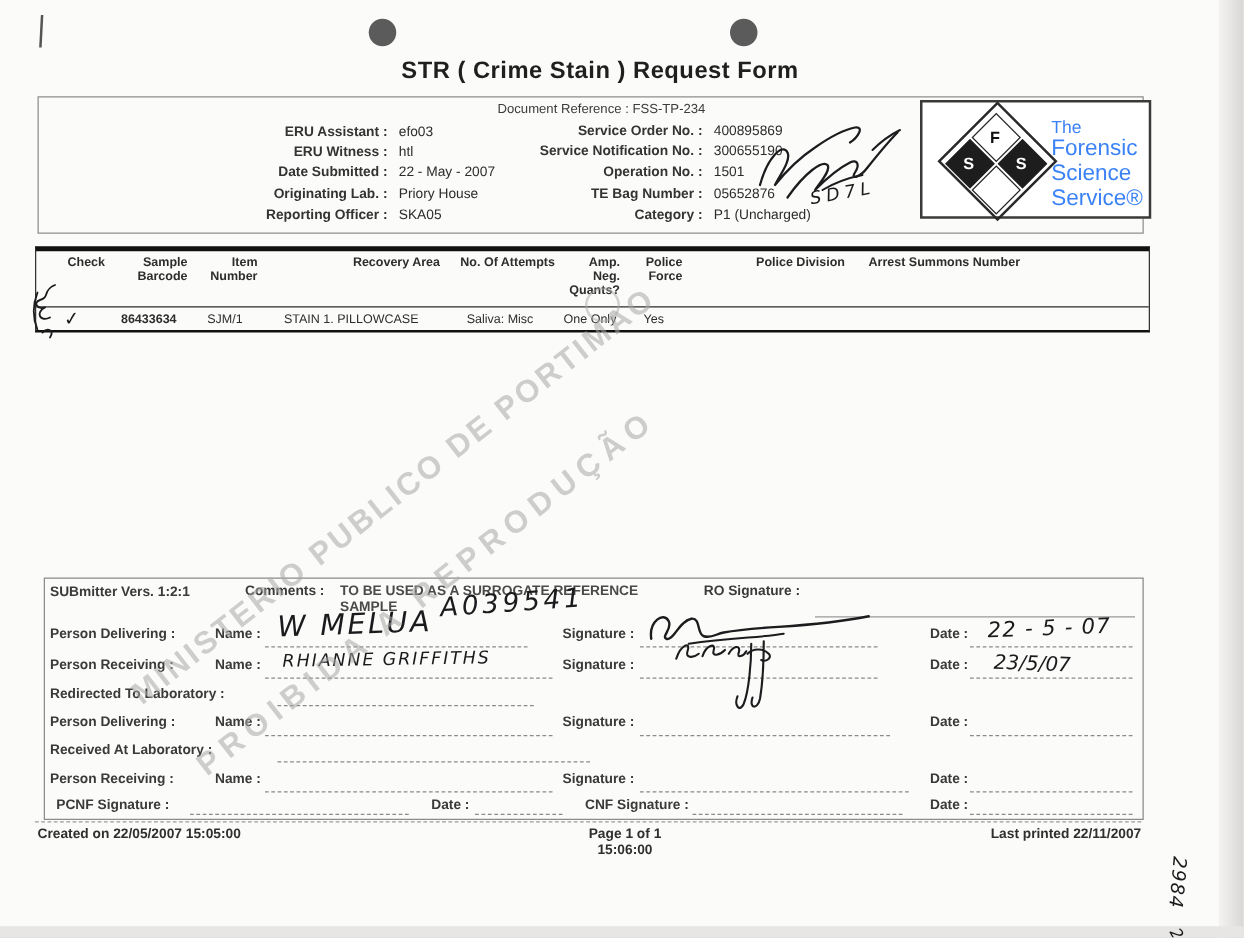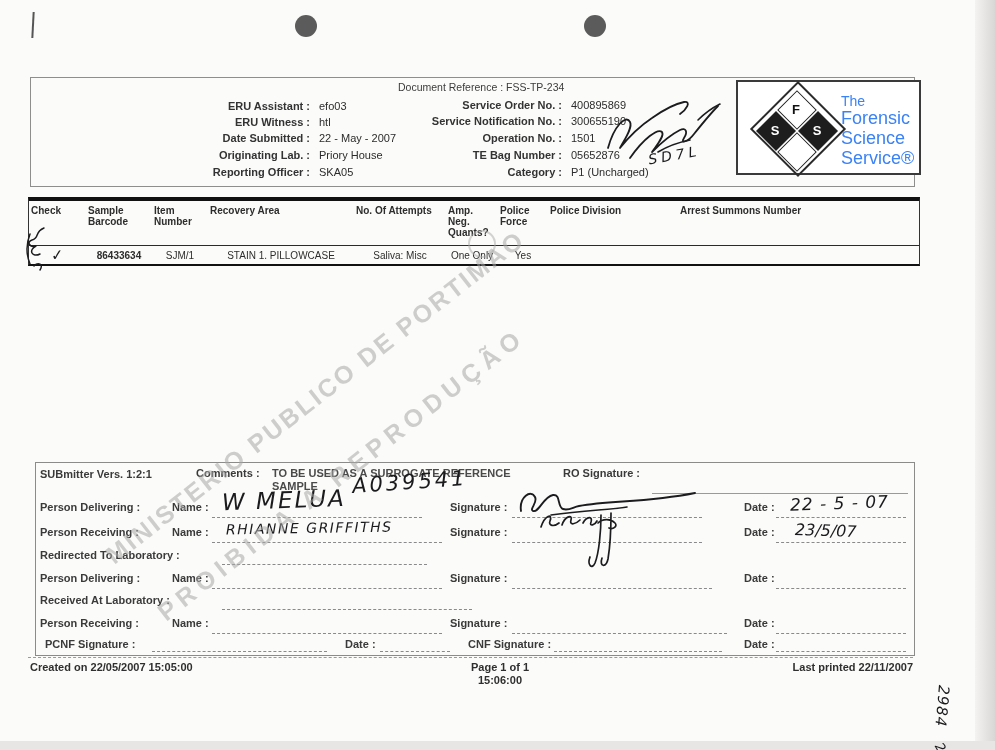--- a/index.html
+++ b/index.html
@@ -28,21 +28,21 @@
   .dia.dark{background:#1d1d1d;}
   .dletter{position:absolute;width:20px;text-align:center;font-weight:bold;font-size:13px;color:#111;}
   .dletter.white{color:#fff;}
   .logotext{position:absolute;left:103px;color:#3b82f6;line-height:20px;white-space:nowrap;}
   .lt1{top:9px;font-size:14px;} .lt2{top:26px;font-size:18px;} .lt3{top:46px;font-size:18px;} .lt4{top:66px;font-size:18px;}
   
   .stable{left:28px;top:197px;width:890px;border-left:1.5px solid #333;border-right:1.5px solid #333;
           border-top:4px solid #111;border-bottom:2.5px solid #111;background:transparent;}
   .tgrid{display:grid;grid-template-columns:57px 66px 56px 146px 92px 52px 50px 130px 140px 1fr;}
   .thead{border-bottom:1.2px solid #2b2b2b;min-height:40px;padding-top:4px;}
-  .th{text-align:left;font-weight:bold;font-size:10px;line-height:11px;color:#2d2d2d;padding:0 2px;}
+  .th{text-align:right;font-weight:bold;font-size:10px;line-height:11px;color:#2d2d2d;padding:0 2px;}
   .trow{height:18px;align-items:center;}
   .td{text-align:center;font-size:10px;color:#2d2d2d;}
   .td.b{font-weight:bold;}
   
   .wm{transform-origin:0 0;transform:rotate(-38deg);white-space:nowrap;font-weight:bold;
       color:rgba(168,168,168,.55);z-index:45;pointer-events:none;}
   .wm1{left:100px;top:547px;font-size:25px;letter-spacing:2.5px;}
   .wm2{left:152px;top:604px;font-size:25px;letter-spacing:6px;}
   .wmring{left:468px;top:230px;width:24px;height:24px;border:2.5px solid rgba(170,170,170,.5);border-radius:50%;z-index:44;pointer-events:none;}
   
@@ -73,20 +73,21 @@
 <body>
 
 <div class="scan">
 
   <div class="abs edge-right"></div>
   <div class="abs edge-bottom"></div>
   <div class="abs corner-tick"></div>
   <div class="abs punch" style="left:295px;top:15px;"></div>
   <div class="abs punch" style="left:584px;top:15px;"></div>
 
+  <div class="abs title">STR ( Crime Stain ) Request Form</div>
 
   <div class="abs hbox"></div>
   <div class="abs docref">Document Reference : FSS-TP-234</div>
 
   <div class="hrow" style="left:120px;top:100px;">
     <span class="flabel w190">ERU Assistant :</span><span class="fval">efo03</span>
   </div>
   <div class="hrow" style="left:120px;top:116px;">
     <span class="flabel w190">ERU Witness :</span><span class="fval">htl</span>
   </div>

